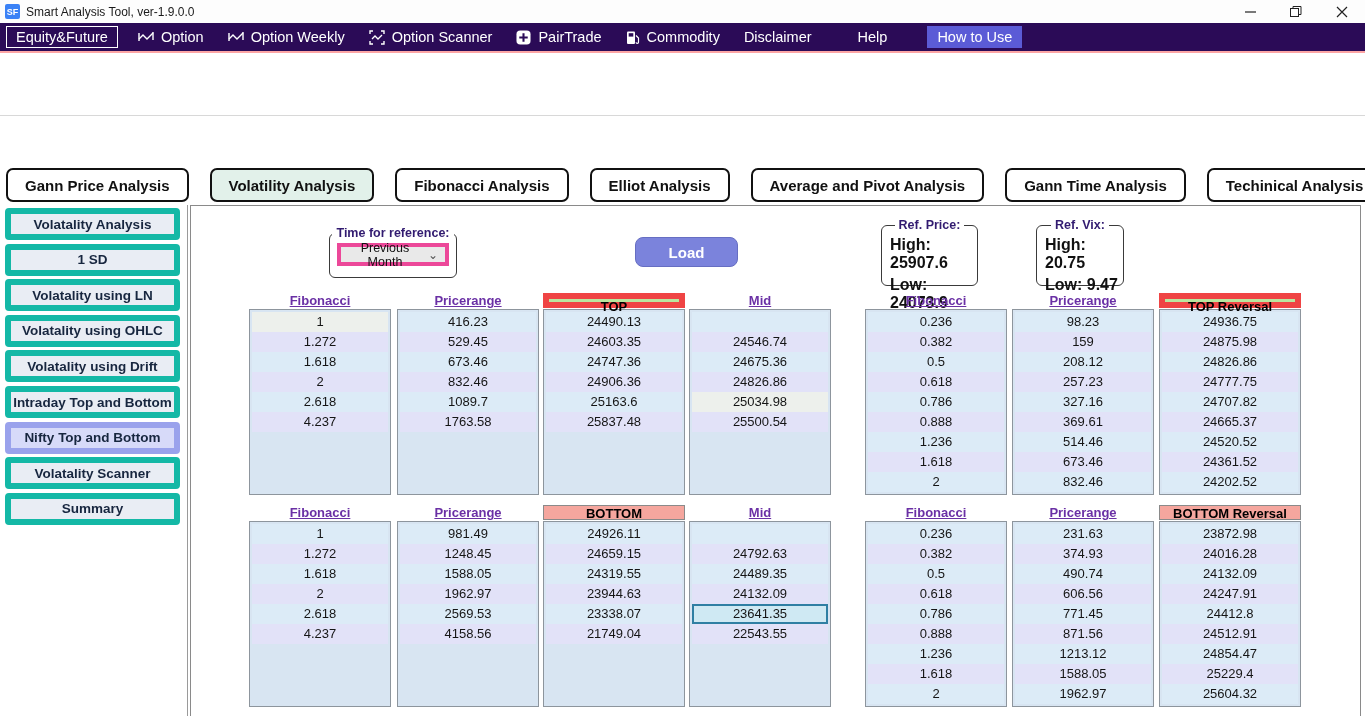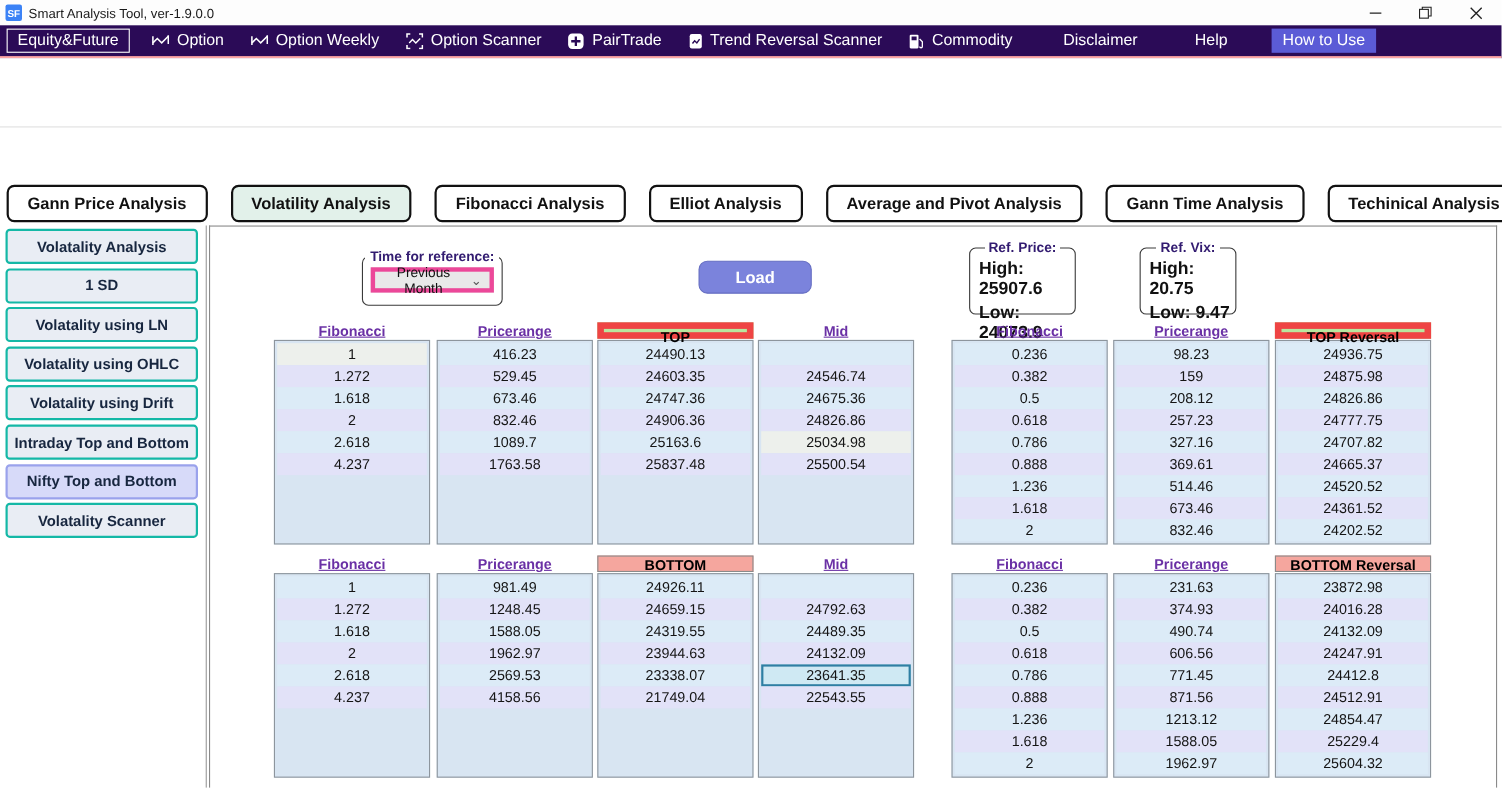--- a/index.html
+++ b/index.html
@@ -48,21 +48,21 @@
   
   .tabbar { position:absolute; left:6px; top:168px; width:1359px; height:37px; display:flex; gap:21px; }
   .tab { height:34px; border:2px solid #111; border-radius:7px; background:#fff; display:flex;
          align-items:center; justify-content:center; padding:0 17px; font-size:15px; font-weight:700;
          color:#111; white-space:nowrap; }
   .tab.sel { background:#e2f1ea; }
   
   .content { position:absolute; left:0; top:205px; width:1365px; height:511px; background:#fff; }
   .sidebar { position:absolute; left:0; top:0; width:188px; height:511px; border-right:1px solid #9a9a9a; }
   .sbtn { position:absolute; left:5px; width:175px; height:32px; background:#e9edf4;
-          border:2px solid #14b8a6; border-radius:4px; display:flex; align-items:center;
+          border:6px solid #14b8a6; border-radius:4px; display:flex; align-items:center;
           justify-content:center; font-size:13.5px; font-weight:700; color:#17263f;
           white-space:nowrap; overflow:hidden; }
   .sbtn.sel { background:#d7daf9; border-color:#9aa2ec; }
   .main { position:absolute; left:190px; top:0; width:1171px; height:511px; background:#fff;
           border:1px solid #8a8a8a; border-bottom:none; }
   .fs { position:absolute; border:1px solid #3a3a3a; border-radius:6px; text-align:center; }
   .fs legend { font-size:12.5px; font-weight:700; color:#321b70; padding:0 4px; margin:0 auto; }
   .fs .fval { font-size:16px; font-weight:700; color:#111; text-align:left; padding:4px 0 0 8px; }
   .fs-time { left:138px; top:20px; width:128px; height:52px; }
   .fs-time .dd { position:relative; margin:3px auto 0 auto; width:112px; height:23px; font-size:12.5px; font-weight:400; }
@@ -145,29 +145,20 @@
       <span class="ic">
         <svg width="15" height="15" viewBox="0 0 16 16">
           <rect x="0.5" y="0.5" width="15" height="15" rx="4" fill="#fff"></rect>
           <path d="M8 3.5v9M3.5 8h9" stroke="#2b0b57" stroke-width="2.2"></path>
         </svg>
       </span>
       <span>PairTrade</span>
     </div>
     <div class="mi">
       <span class="ic">
-        <svg width="13" height="15" viewBox="0 0 13 15">
-          <rect x="1" y="1" width="11" height="13" rx="2" fill="#fff"></rect>
-          <path d="M3.5 9.5l2-2.5 2 2 2.5-3.5" stroke="#2b0b57" stroke-width="1.3" fill="none"></path>
-        </svg>
-      </span>
-      <span>Trend Reversal Scanner</span>
-    </div>
-    <div class="mi">
-      <span class="ic">
         <svg width="14" height="15" viewBox="0 0 14 15">
           <rect x="1" y="1.5" width="8" height="12.5" rx="1" fill="#fff"></rect>
           <rect x="2.7" y="3.2" width="4.6" height="3.4" fill="#2b0b57"></rect>
           <path d="M10 5.5l2.5 2.5v4.2a1.2 1.2 0 01-2.4 0" stroke="#fff" stroke-width="1.2" fill="none"></path>
         </svg>
       </span>
       <span>Commodity</span>
     </div>
     <div class="mi">
       <span>Disclaimer</span>
@@ -226,20 +217,21 @@
 <div class="content">
   <div class="sidebar" id="sidebar">
       <div class="sbtn" style="top: 3px;">Volatality Analysis</div>
       <div class="sbtn" style="top: 38.6px;">1 SD</div>
       <div class="sbtn" style="top: 74.2px;">Volatality using LN</div>
       <div class="sbtn" style="top: 109.8px;">Volatality using OHLC</div>
       <div class="sbtn" style="top: 145.4px;">Volatality using Drift</div>
       <div class="sbtn" style="top: 181px;">Intraday Top and Bottom</div>
       <div class="sbtn sel" style="top: 216.6px;">Nifty Top and Bottom</div>
       <div class="sbtn" style="top: 252.2px;">Volatality Scanner</div>
+      <div class="sbtn" style="top: 287.8px;">Summary</div>
     </div>
   <div class="main" id="mainpanel">
     <fieldset class="fs fs-time">
       <legend>Time for reference:</legend>
       <div class="dd">
         <span>Previous Month</span>
         <span class="chev">⌄</span>
       </div>
     </fieldset>
     <button class="pbtn load-main">Load</button>

